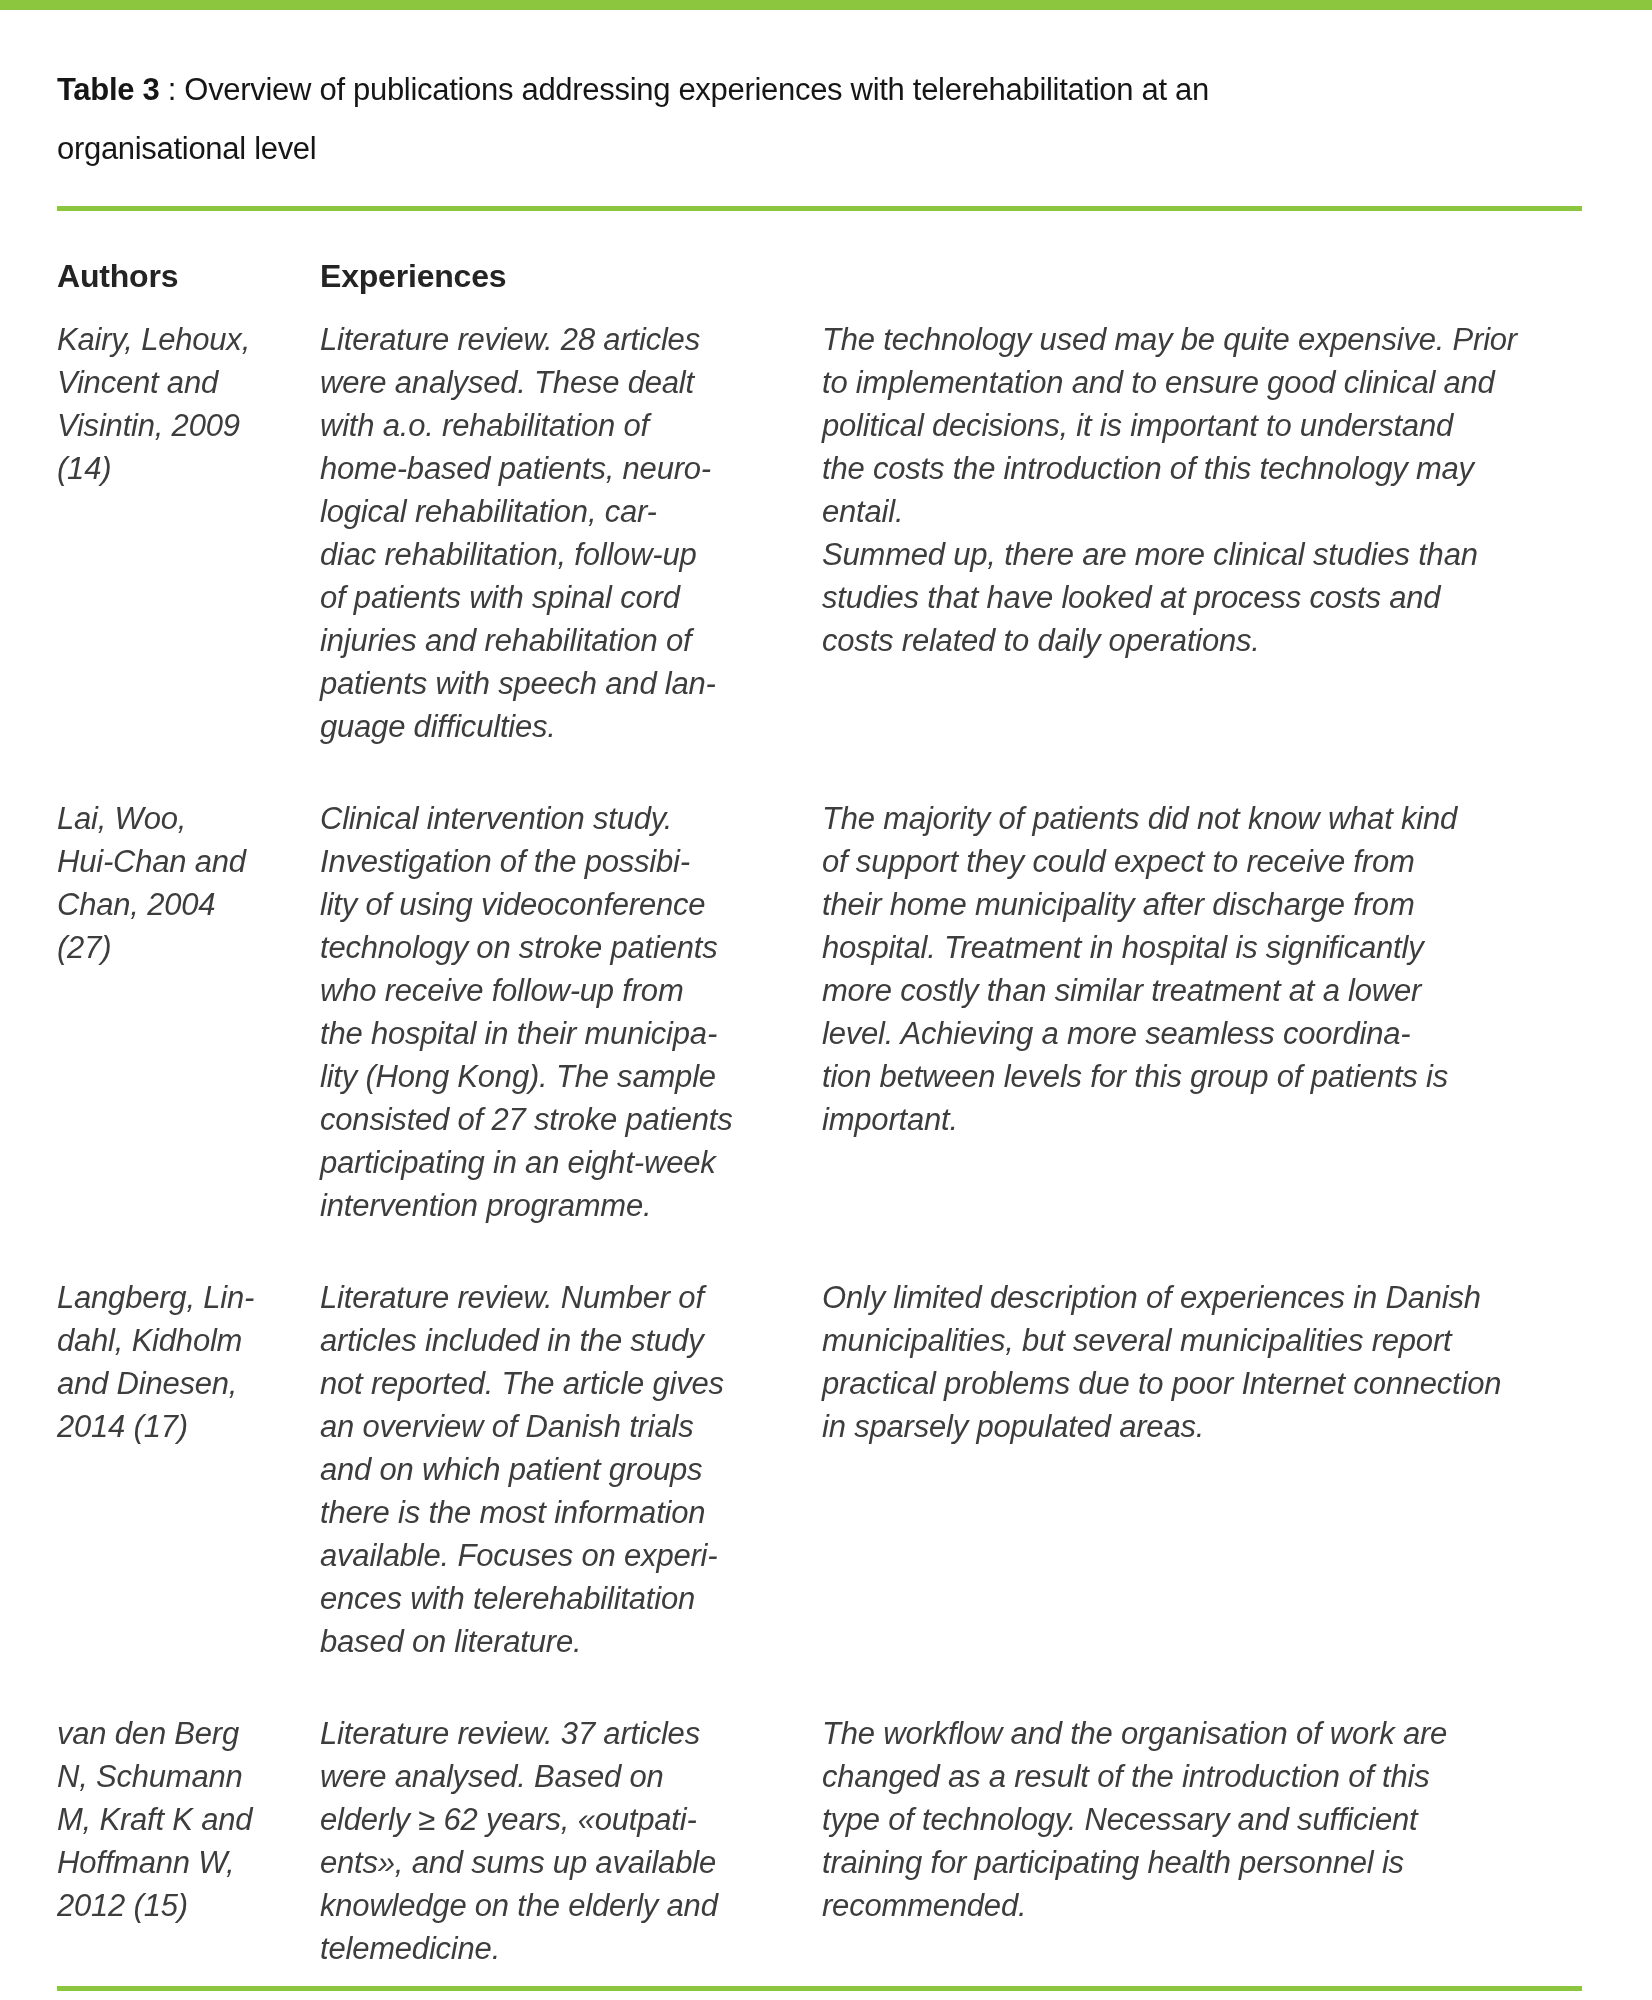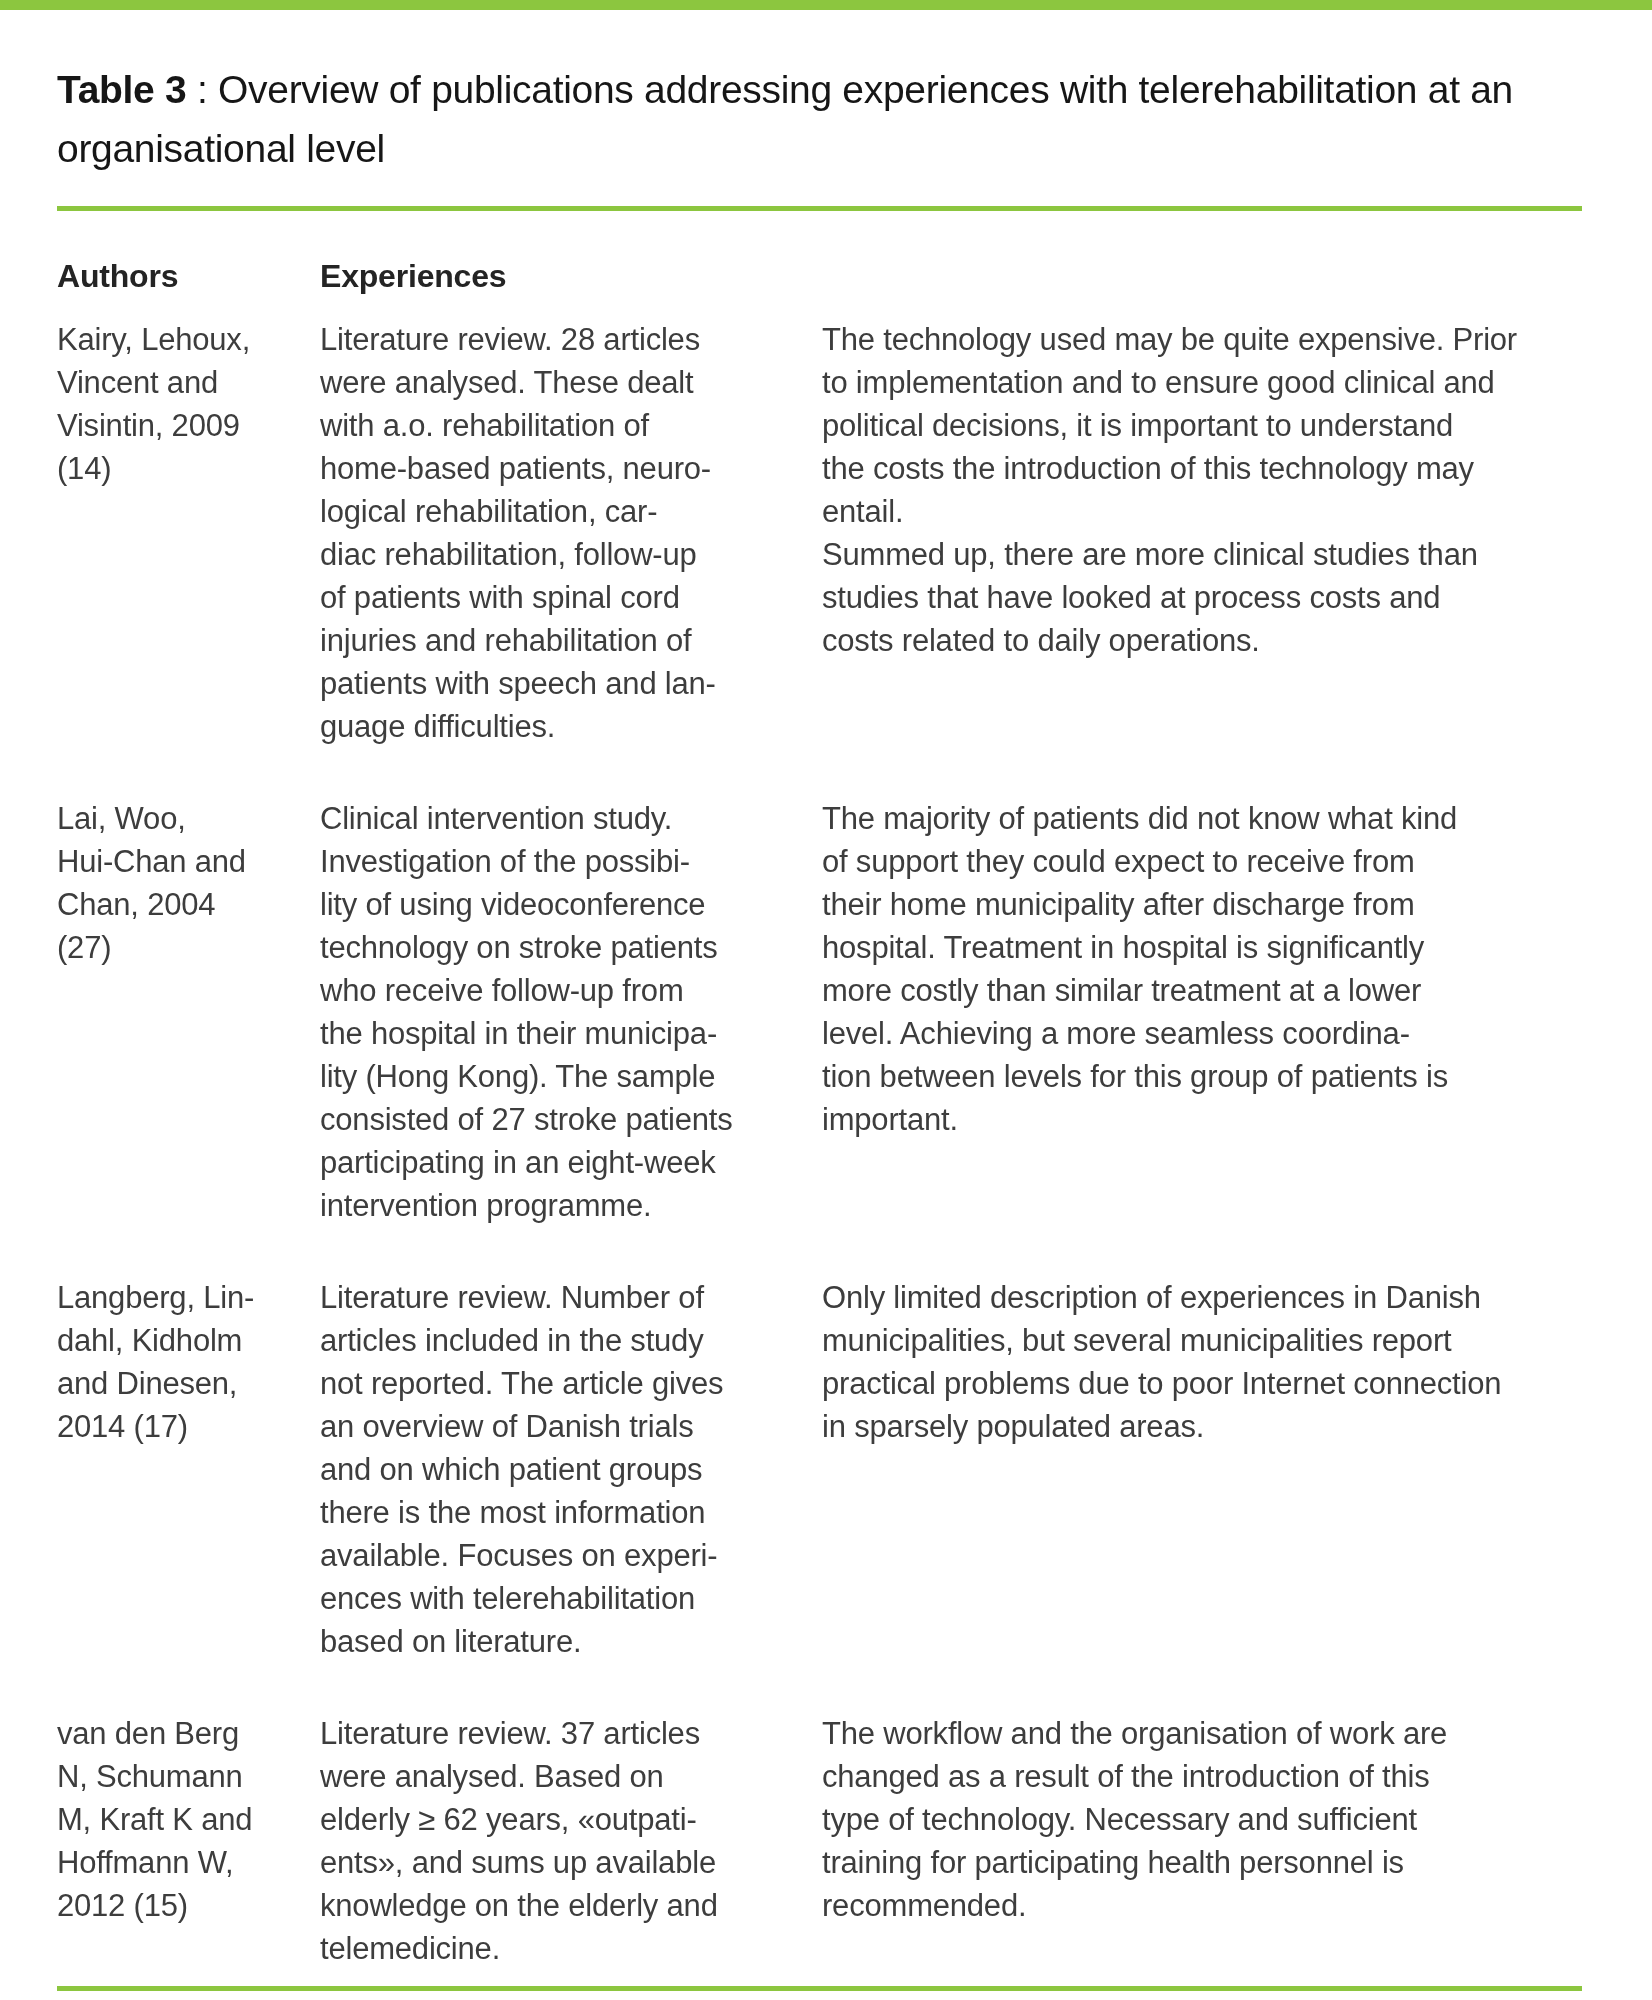--- a/index.html
+++ b/index.html
@@ -24,21 +24,21 @@
     background: #8CC63F;
   }
   .content {
     position: absolute;
     top: 0;
     left: 57px;
     width: 1525px;
   }
   .title {
     margin-top: 60px;
-    font-size: 39px;
+    font-size: 31px;
     line-height: 59px;
     color: #161616;
     letter-spacing: -0.3px;
   }
   .title .title-bold {
     font-weight: 700;
   }
   .title .title-rest {
     font-weight: 400;
     white-space: pre-line;
@@ -62,20 +62,21 @@
     font-weight: 700;
     line-height: 43px;
     color: #242424;
     letter-spacing: -0.2px;
   }
   .rows {
     margin-top: 20px;
   }
   .t-row {
     margin-bottom: 49px;
+    font-style: italic;
   }
   .cell {
     font-size: 31px;
     font-weight: 400;
     line-height: 43px;
     color: #3d3d3d;
     letter-spacing: -0.2px;
     white-space: pre-line;
   }
   .bottom-rule {

